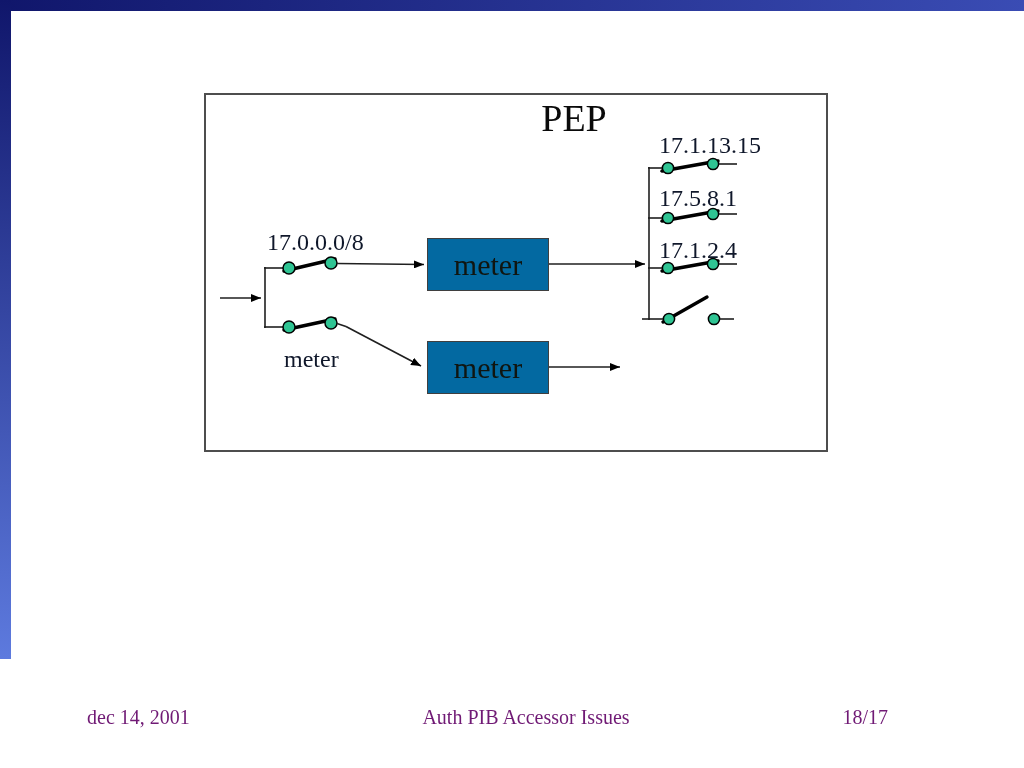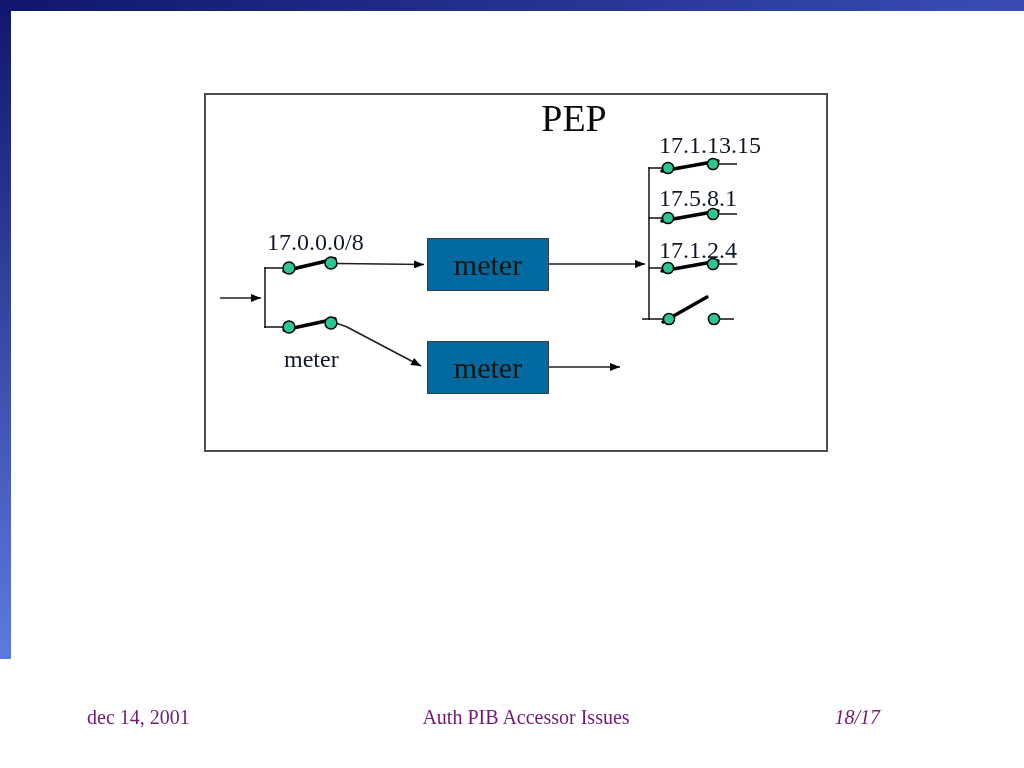--- a/index.html
+++ b/index.html
@@ -43,21 +43,21 @@
   .meter-1 { top:238px; }
   .meter-2 { top:341px; }
   svg.diagram { position:absolute; left:0; top:0; pointer-events:none; }
   .w { stroke:#1f1f1f; stroke-width:1.6; fill:none; }
   .b { stroke:#000; stroke-width:3.4; stroke-linecap:round; fill:none; }
   .c { fill:#2fc493; stroke:#000; stroke-width:1.5; }
   .ah { fill:#000; }
   .footer-item { position:absolute; top:706px; font-size:20px; line-height:23px; color:#701a75; }
   .footer-date  { left:87px; }
   .footer-title { left:0; width:1024px; text-align:center;padding-left:14px; }
-  .footer-page  { right:144px;font-style:italic; }
+  .footer-page  { right:136px; }
 </style>
 </head>
 <body>
 
 <div class="bar-top"></div>
 <div class="bar-left"></div>
 
 <div class="frame"></div>
 
 <div class="slide-title">PEP</div>

